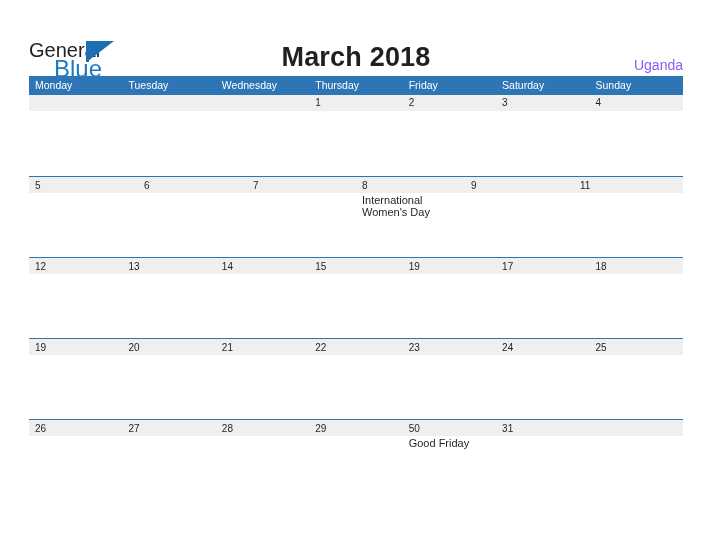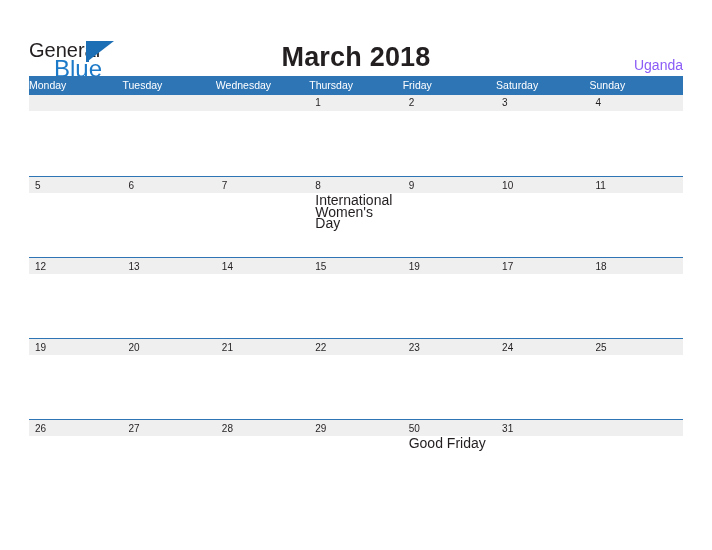--- a/index.html
+++ b/index.html
@@ -107,21 +107,21 @@
 
   .weekday-row {
     display: flex;
     width: 654px;
     height: 19px;
     background: #2e75b6;
   }
   .weekday {
     flex: 1 1 0;
     box-sizing: border-box;
-    padding-left: 0;
+    padding-left: 6px;
     color: #ffffff;
     font-size: 10.5px;
     line-height: 19px;
     white-space: nowrap;
     overflow: hidden;
   }
 
   .week-row {
     position: relative;
     width: 654px;
@@ -165,21 +165,21 @@
     line-height: 16px;
     height: 16px;
     display: block;
   }
 
   .events {
     margin-top: 1px;
     padding-right: 5px;
   }
   .event {
-    font-size: 14px;
+    font-size: 11px;
     line-height: 11.5px;
     color: #231f20;
     word-wrap: break-word;
   }
 </style>
 </head>
 <body>
 
 <div class="page">
 
@@ -249,23 +249,20 @@
             <div class="cell">
               <span class="daynum">8</span>
               <div class="events">
                 <div class="event">International Women's Day</div>
               </div>
             </div>
             <div class="cell">
               <span class="daynum">9</span>
             </div>
             <div class="cell">
-              <span class="daynum">10</span>
-            </div>
-            <div class="cell">
               <span class="daynum">11</span>
             </div>
           </div>
         </div>
         <div class="week-row has-rule">
           <div class="daynum-band"></div>
           <div class="cells">
             <div class="cell">
               <span class="daynum">12</span>
             </div>

